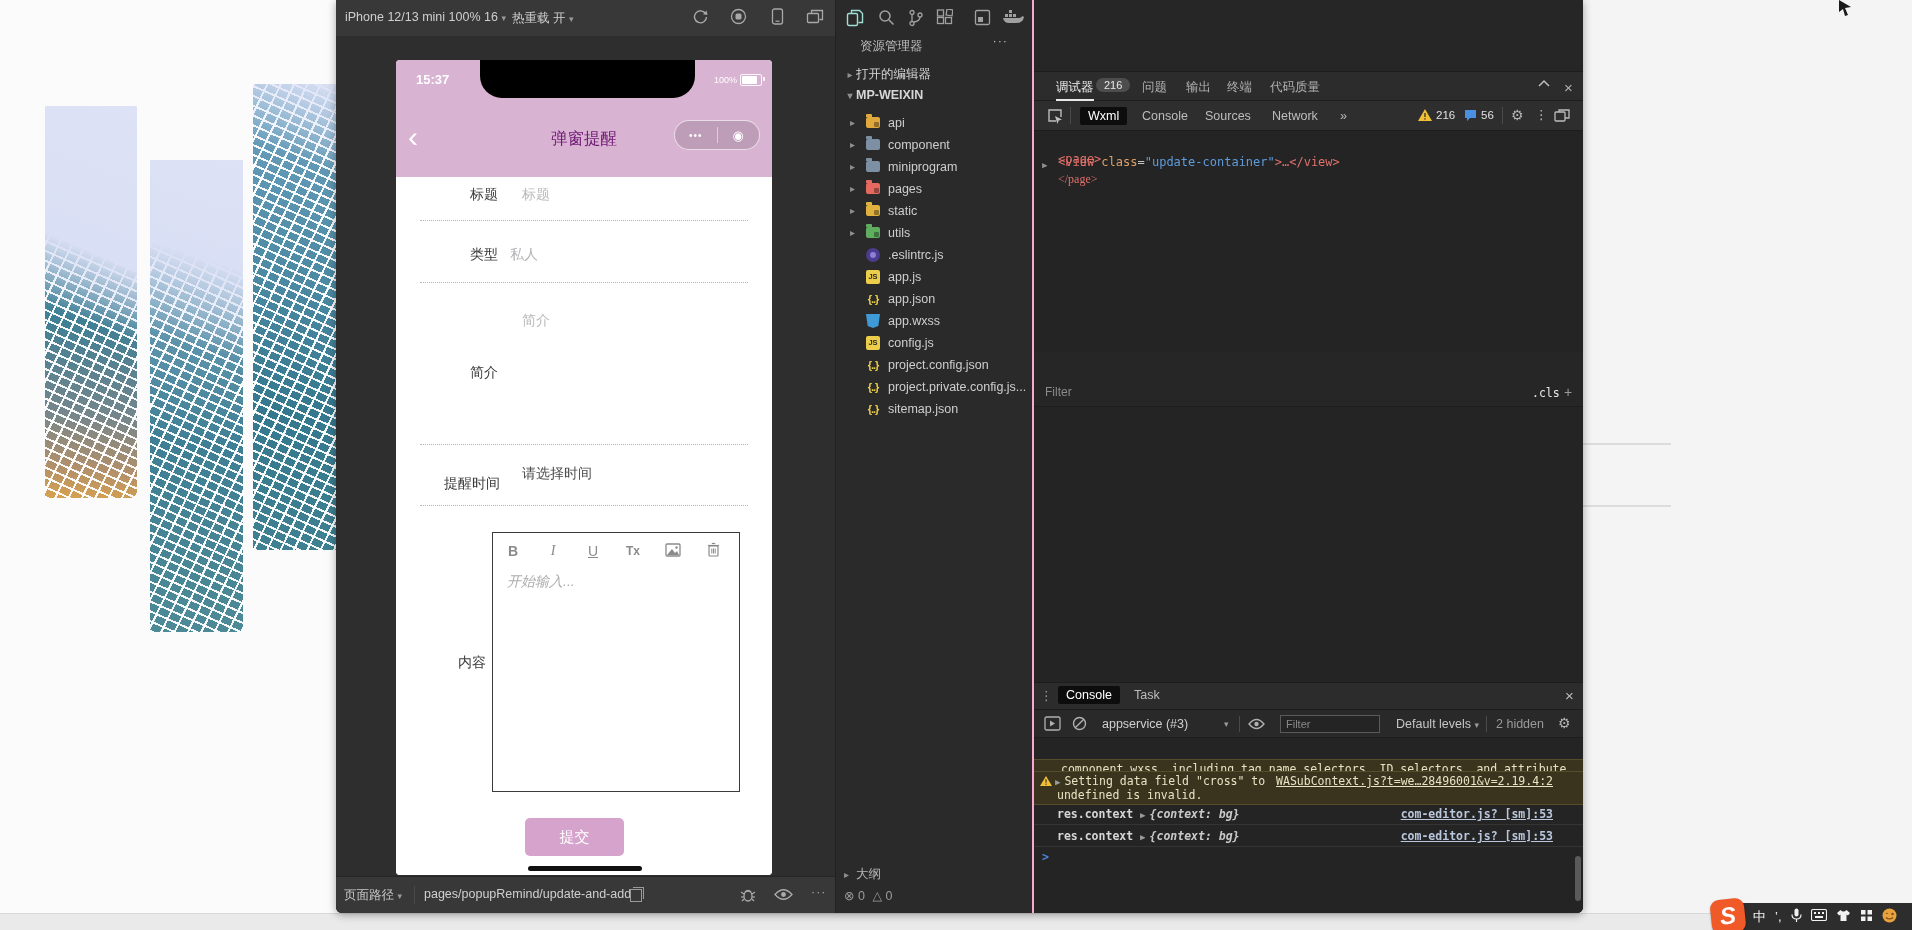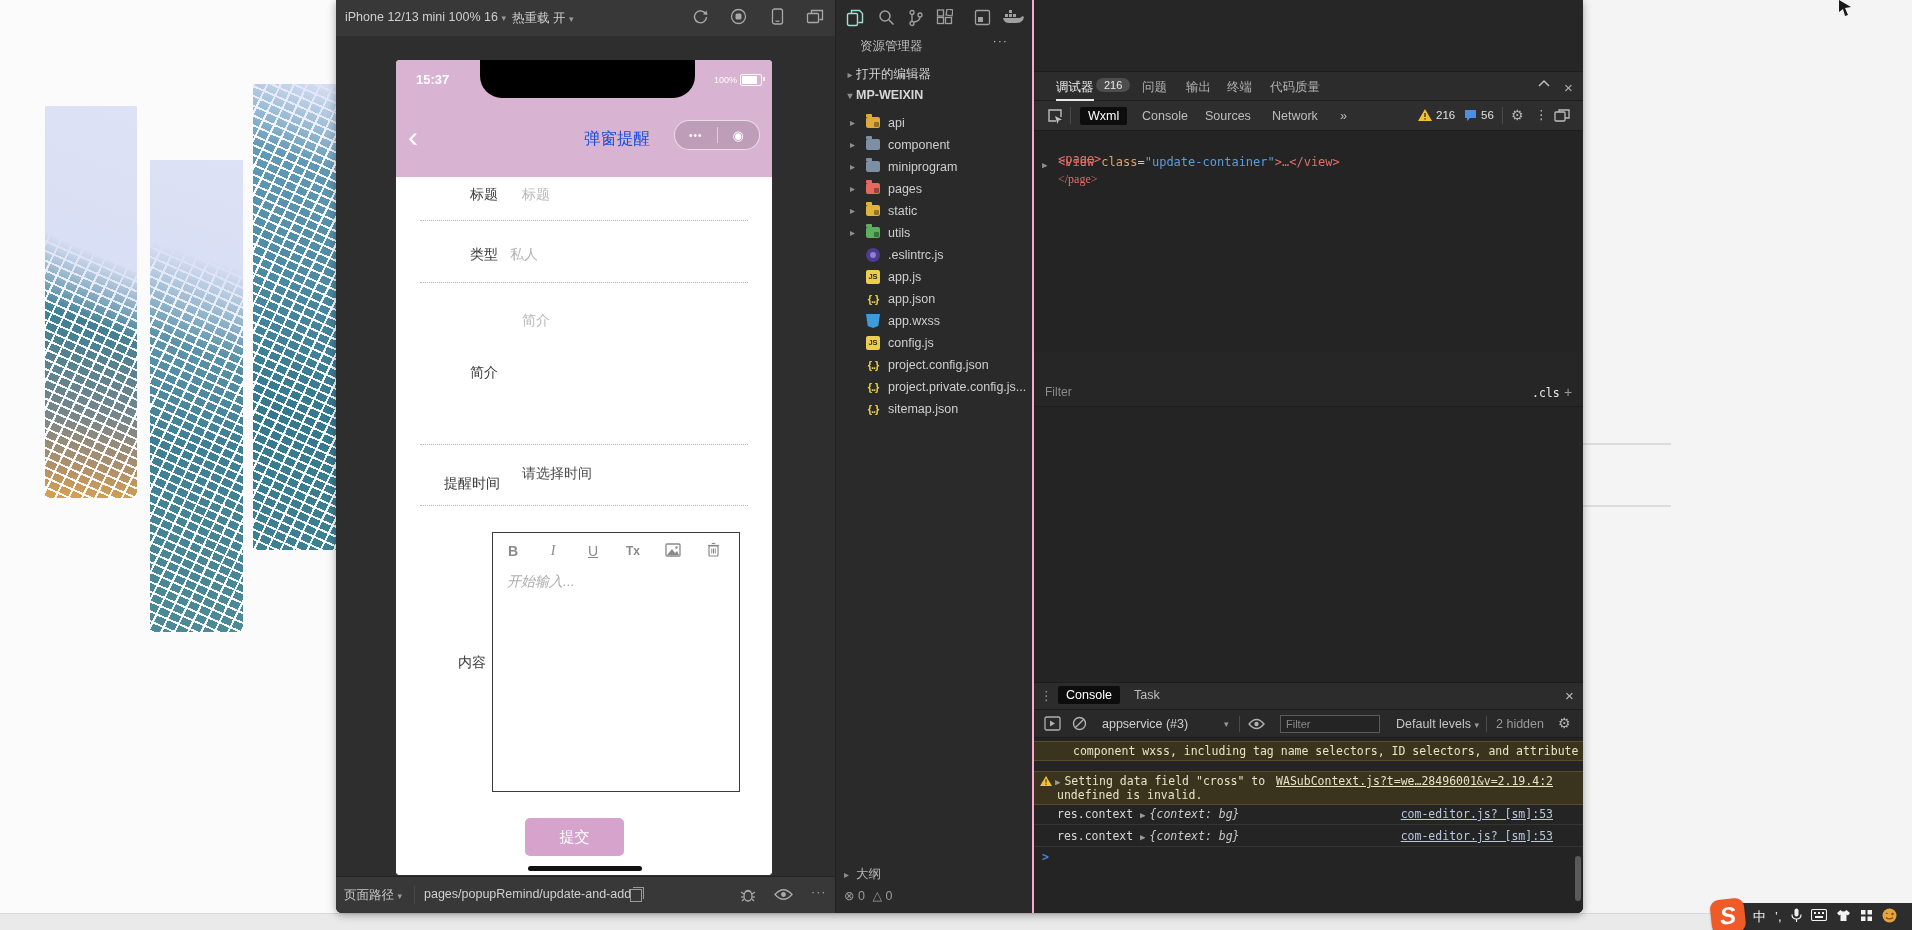--- a/index.html
+++ b/index.html
@@ -45,21 +45,21 @@
   
   .phone{position:absolute;left:60px;top:60px;width:376px;height:815px;background:#fff;border-radius:4px;overflow:hidden;}
   .p-pink{position:absolute;left:0;top:0;width:376px;height:117px;background:#d9b3d2;}
   .notch{position:absolute;left:84px;top:0;width:215px;height:38px;background:#000;border-radius:0 0 22px 22px;}
   .ptime{position:absolute;left:20px;top:12px;color:#fff;font-size:13px;font-weight:bold;}
   .pbatt{position:absolute;right:10px;top:14px;color:#fff;font-size:9px;display:flex;align-items:center;gap:3px;}
   .batt-ic{width:20px;height:10px;border:1px solid rgba(255,255,255,.9);border-radius:2px;position:relative;}
   .batt-ic::before{content:"";position:absolute;left:1px;top:1px;bottom:1px;width:15px;background:#fff;border-radius:1px;}
   .batt-ic::after{content:"";position:absolute;right:-4px;top:2px;width:2px;height:4px;background:rgba(255,255,255,.9);border-radius:0 1px 1px 0;}
   .back-ch{position:absolute;left:12px;top:62px;color:#fff;font-size:30px;font-weight:300;line-height:30px;}
-  .ptitle{position:absolute;left:0;top:68px;width:376px;text-align:center;color:#1d4ed8;font-size:16.5px;margin-left:33px;}
+  .ptitle{position:absolute;left:0;top:68px;width:376px;text-align:center;color:#701a75;font-size:16.5px;}
   .capsule{position:absolute;right:12px;top:60px;width:84px;height:28px;border:1px solid rgba(255,255,255,.65);background:rgba(0,0,0,.12);border-radius:15px;display:flex;align-items:center;color:#fff;}
   .capsule .dots{flex:1;text-align:center;font-size:10px;letter-spacing:1px;}
   .capsule .sep{width:1px;height:16px;background:rgba(255,255,255,.5);}
   .capsule .circ{flex:1;text-align:center;font-size:13px;}
   .p-body{position:absolute;left:0;top:117px;width:376px;height:698px;background:#fff;}
   .flabel{position:absolute;color:#3a3a3a;font-size:14px;white-space:nowrap;}
   .fph{position:absolute;color:#b9b9b9;font-size:14px;white-space:nowrap;}
   .fval{position:absolute;color:#4d4d4d;font-size:14px;white-space:nowrap;}
   .dotsep{position:absolute;left:24px;width:328px;border-bottom:1px dotted #cfa6c6;}
   .editor{position:absolute;left:96px;top:355px;width:246px;height:258px;border:1px solid #3a3a3a;background:#fff;}
@@ -115,21 +115,21 @@
   .punc{color:#c8c8c8;}
   .wexp{position:absolute;left:8px;color:#8f8f8f;font-size:9px;}
   .styles-tabs{position:absolute;left:0;top:352px;width:549px;height:28px;background:#2c2c2c;border-top:1px solid #1d1d1d;border-bottom:1px solid #1d1d1d;box-sizing:border-box;}
   .filter-row{position:absolute;left:0;top:380px;width:549px;height:27px;background:#262626;border-bottom:1px solid #1d1d1d;box-sizing:border-box;}
   .styles-body{position:absolute;left:0;top:407px;width:549px;height:275px;background:#242424;}
   .con-hd{position:absolute;left:0;top:682px;width:549px;height:28px;background:#2c2c2c;border-top:1px solid #1d1d1d;border-bottom:1px solid #1d1d1d;box-sizing:border-box;}
   .con-tools{position:absolute;left:0;top:710px;width:549px;height:28px;background:#292929;border-bottom:1px solid #1d1d1d;box-sizing:border-box;color:#c6c6c6;}
   .con-logs{position:absolute;left:0;top:738px;width:549px;height:175px;background:#242424;font-family:"DejaVu Sans Mono",monospace;font-size:11.5px;}
   .clog{position:absolute;left:0;width:549px;box-sizing:border-box;}
   .clog.warnb{background:#3a341f;border-top:1px solid #554d2c;border-bottom:1px solid #554d2c;color:#e8e3c2;}
-  .clog.plain{color:#d6d6d6;border-bottom:1px solid #343434;}
+  .clog.plain{color:#d6d6d6;border-bottom:1px solid #343434;font-weight:bold;}
   .cline{position:relative;height:14px;line-height:14px;padding-left:23px;white-space:nowrap;}
   .clink{text-decoration:underline;}
   .loc{position:absolute;right:30px;top:0;text-decoration:underline;color:#b9c6dc;}
   .loc.warnlink{color:#e8e3c2;}
   .cexp{color:#9a9a9a;font-size:9px;margin-right:4px;}
   .objprev{font-style:italic;color:#c9c9c9;}
   .prompt{color:#4d82e0;font-weight:bold;}
   .finput{background:#242424;border:1px solid #5a5a5a;color:#cfcfcf;font-size:11px;padding:1px 5px;box-sizing:border-box;font-family:"Liberation Sans",sans-serif;}
   .finput::placeholder{color:#8a8a8a;}
   .filter-plain{background:transparent;border:none;outline:none;color:#cfcfcf;font-size:12px;font-family:"Liberation Sans",sans-serif;}
@@ -506,21 +506,21 @@
             </svg>
         </span>
         <input class="finput" style="position: absolute; left: 246px; top: 5px; width: 100px; height: 18px;" placeholder="Filter">
         <span style="position:absolute;left:362px;top:7px;color:#c6c6c6;"><span>Default levels</span> <span class="caret">▾</span></span>
         <span class="vdiv" style="left:452px;top:6px;height:16px;"></span>
         <span style="position:absolute;left:462px;top:7px;color:#9a9a9a;">2 hidden</span>
         <span class="gear" style="position:absolute;left:524px;top:5px;">⚙</span>
       </div>
 
       <div class="con-logs">
-        <div class="clog warnb" style="top:3px;padding:2px 16px;">
+        <div class="clog warnb" style="top:21px;padding:2px 4px;">
           <div class="cline"><span>component wxss, including tag name selectors, ID selectors, and attribute</span></div>
         </div>
         <div class="clog warnb" style="top:33px;padding:2px 0;">
           <div class="cline" style="padding-left:6px;">
             <span style="display:inline-block;vertical-align:-1px;margin-right:3px;"><svg width="12" height="10" viewBox="0 0 12 10">
                   <polygon points="6,0 12,10 0,10" fill="#f2c037"></polygon>
                   <rect x="5.4" y="3.2" width="1.2" height="3.4" fill="#3a3a1e"></rect>
                   <rect x="5.4" y="7.6" width="1.2" height="1.2" fill="#3a3a1e"></rect>
                 </svg></span><span class="cexp">▶</span><span>Setting data field "cross" to</span>
             <span class="loc warnlink">WASubContext.js?t=we…28496001&amp;v=2.19.4:2</span>

